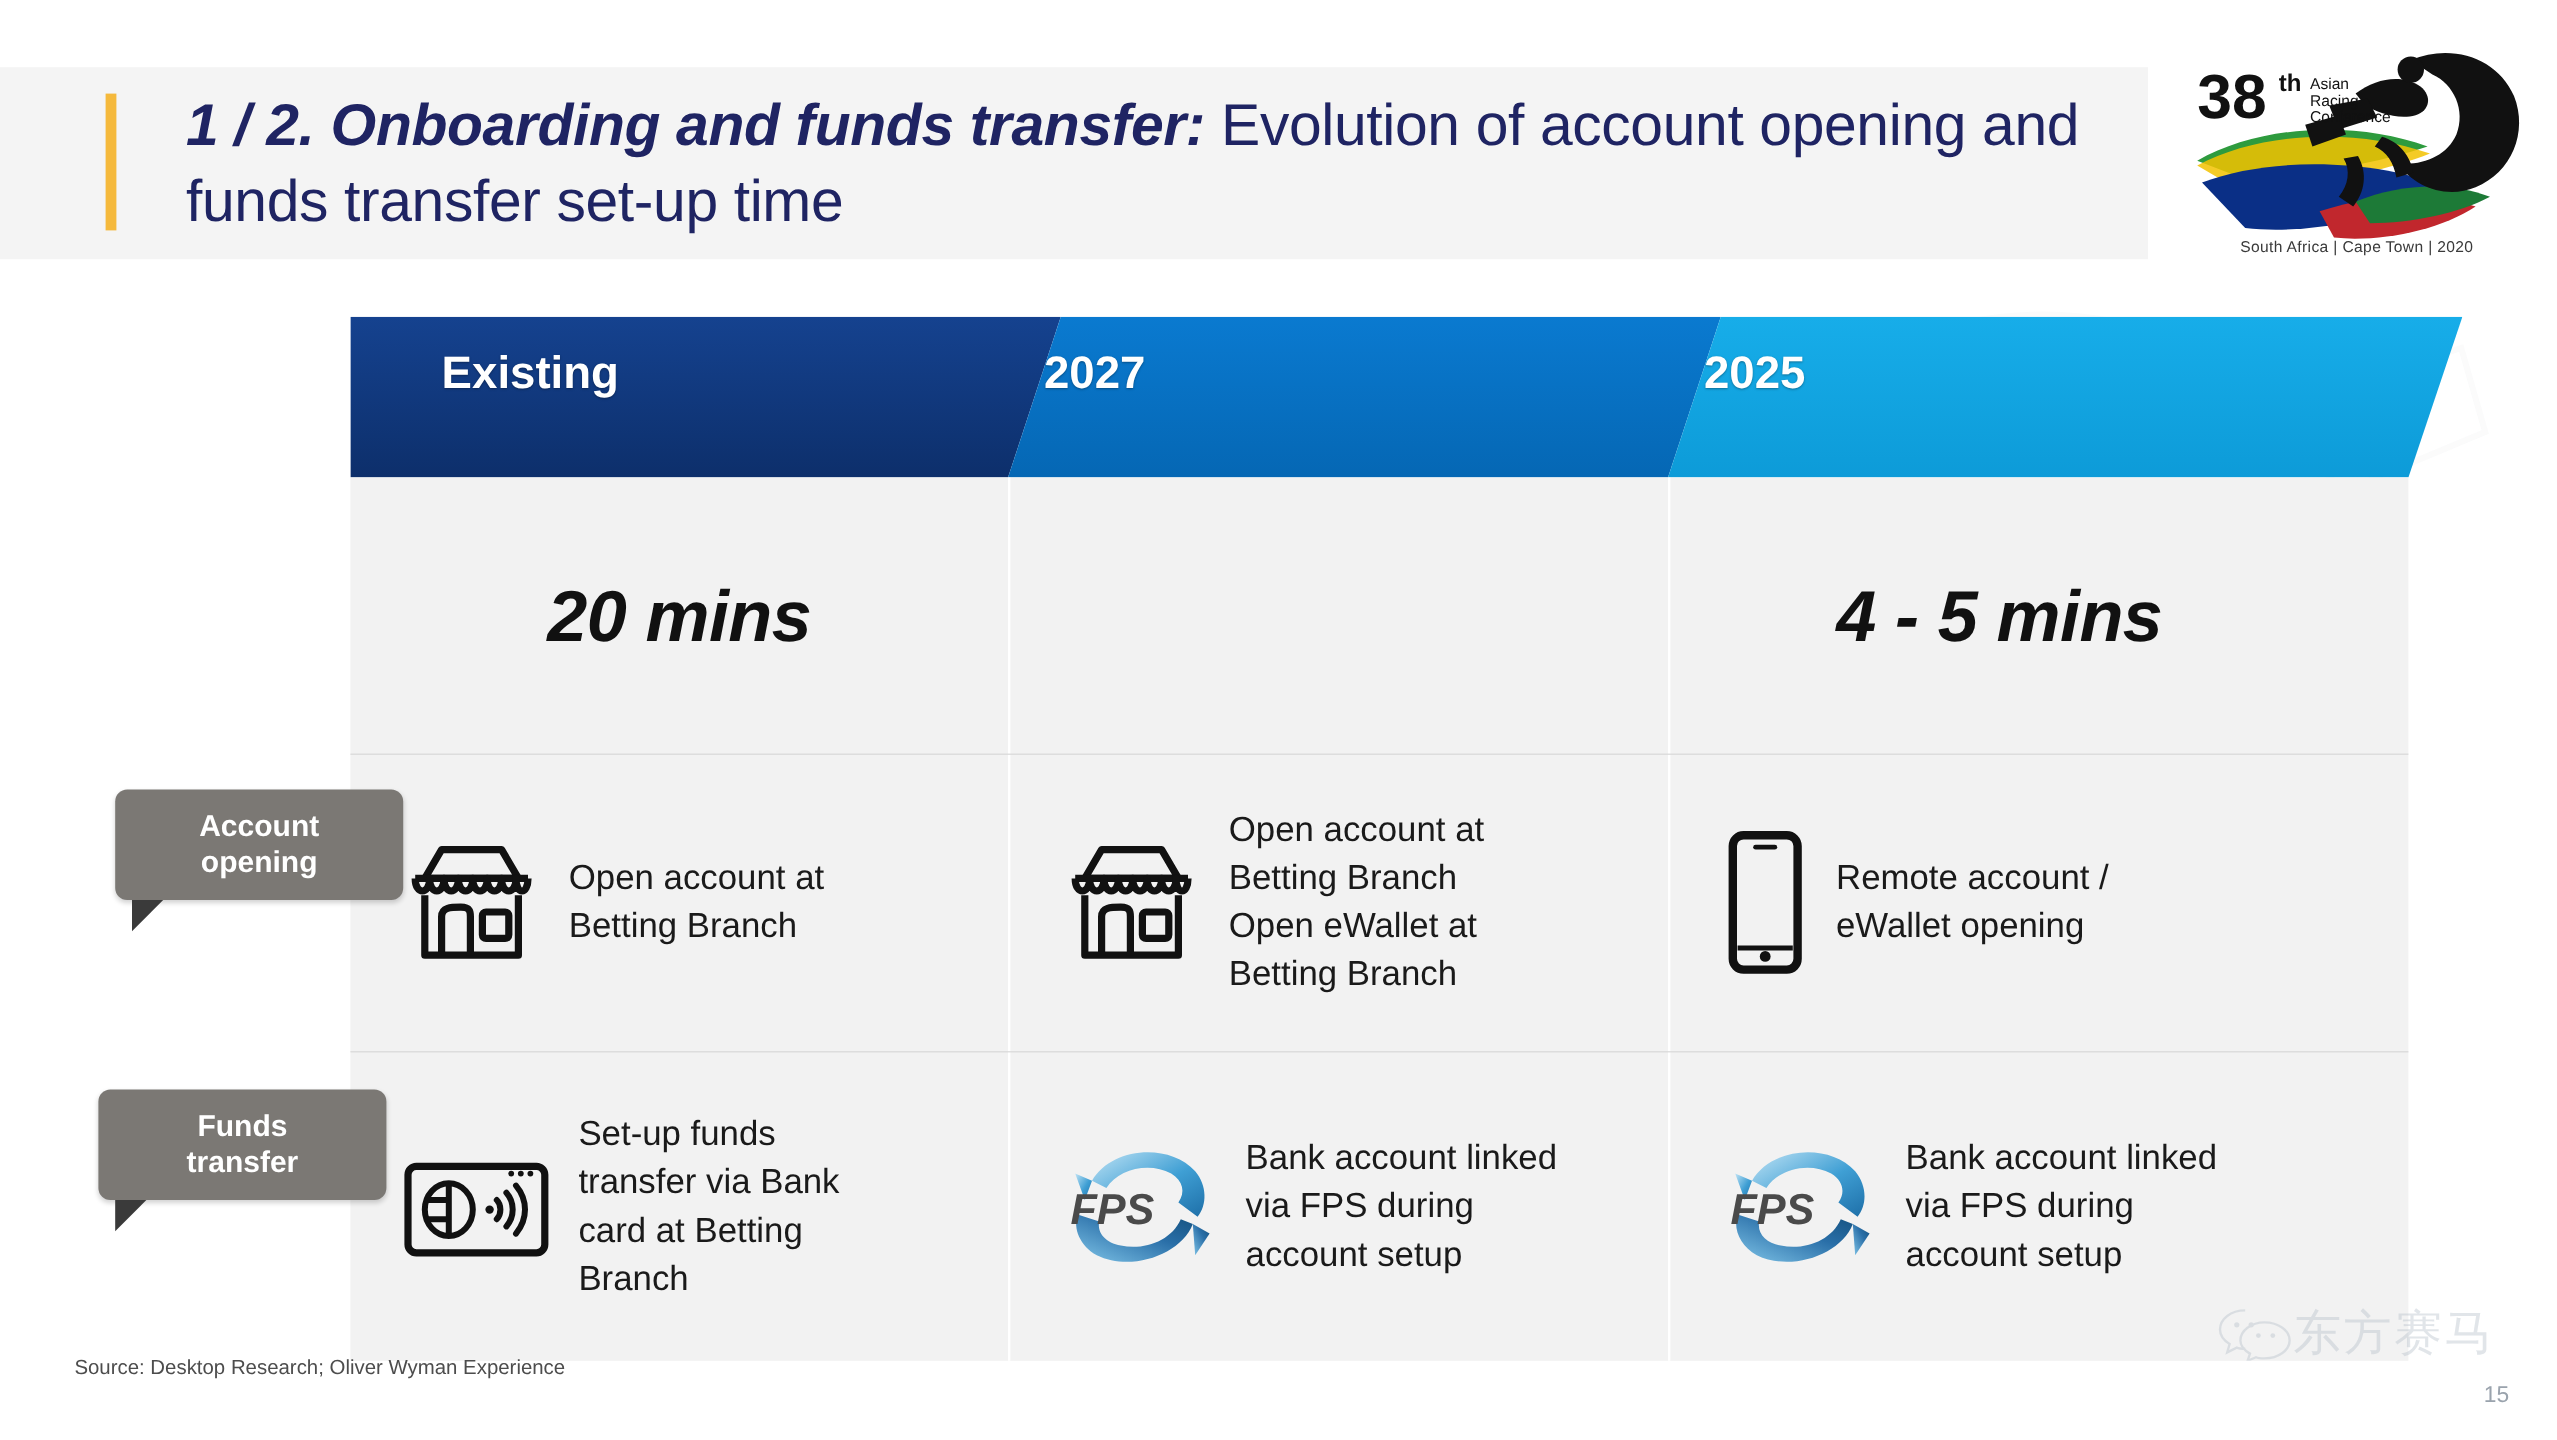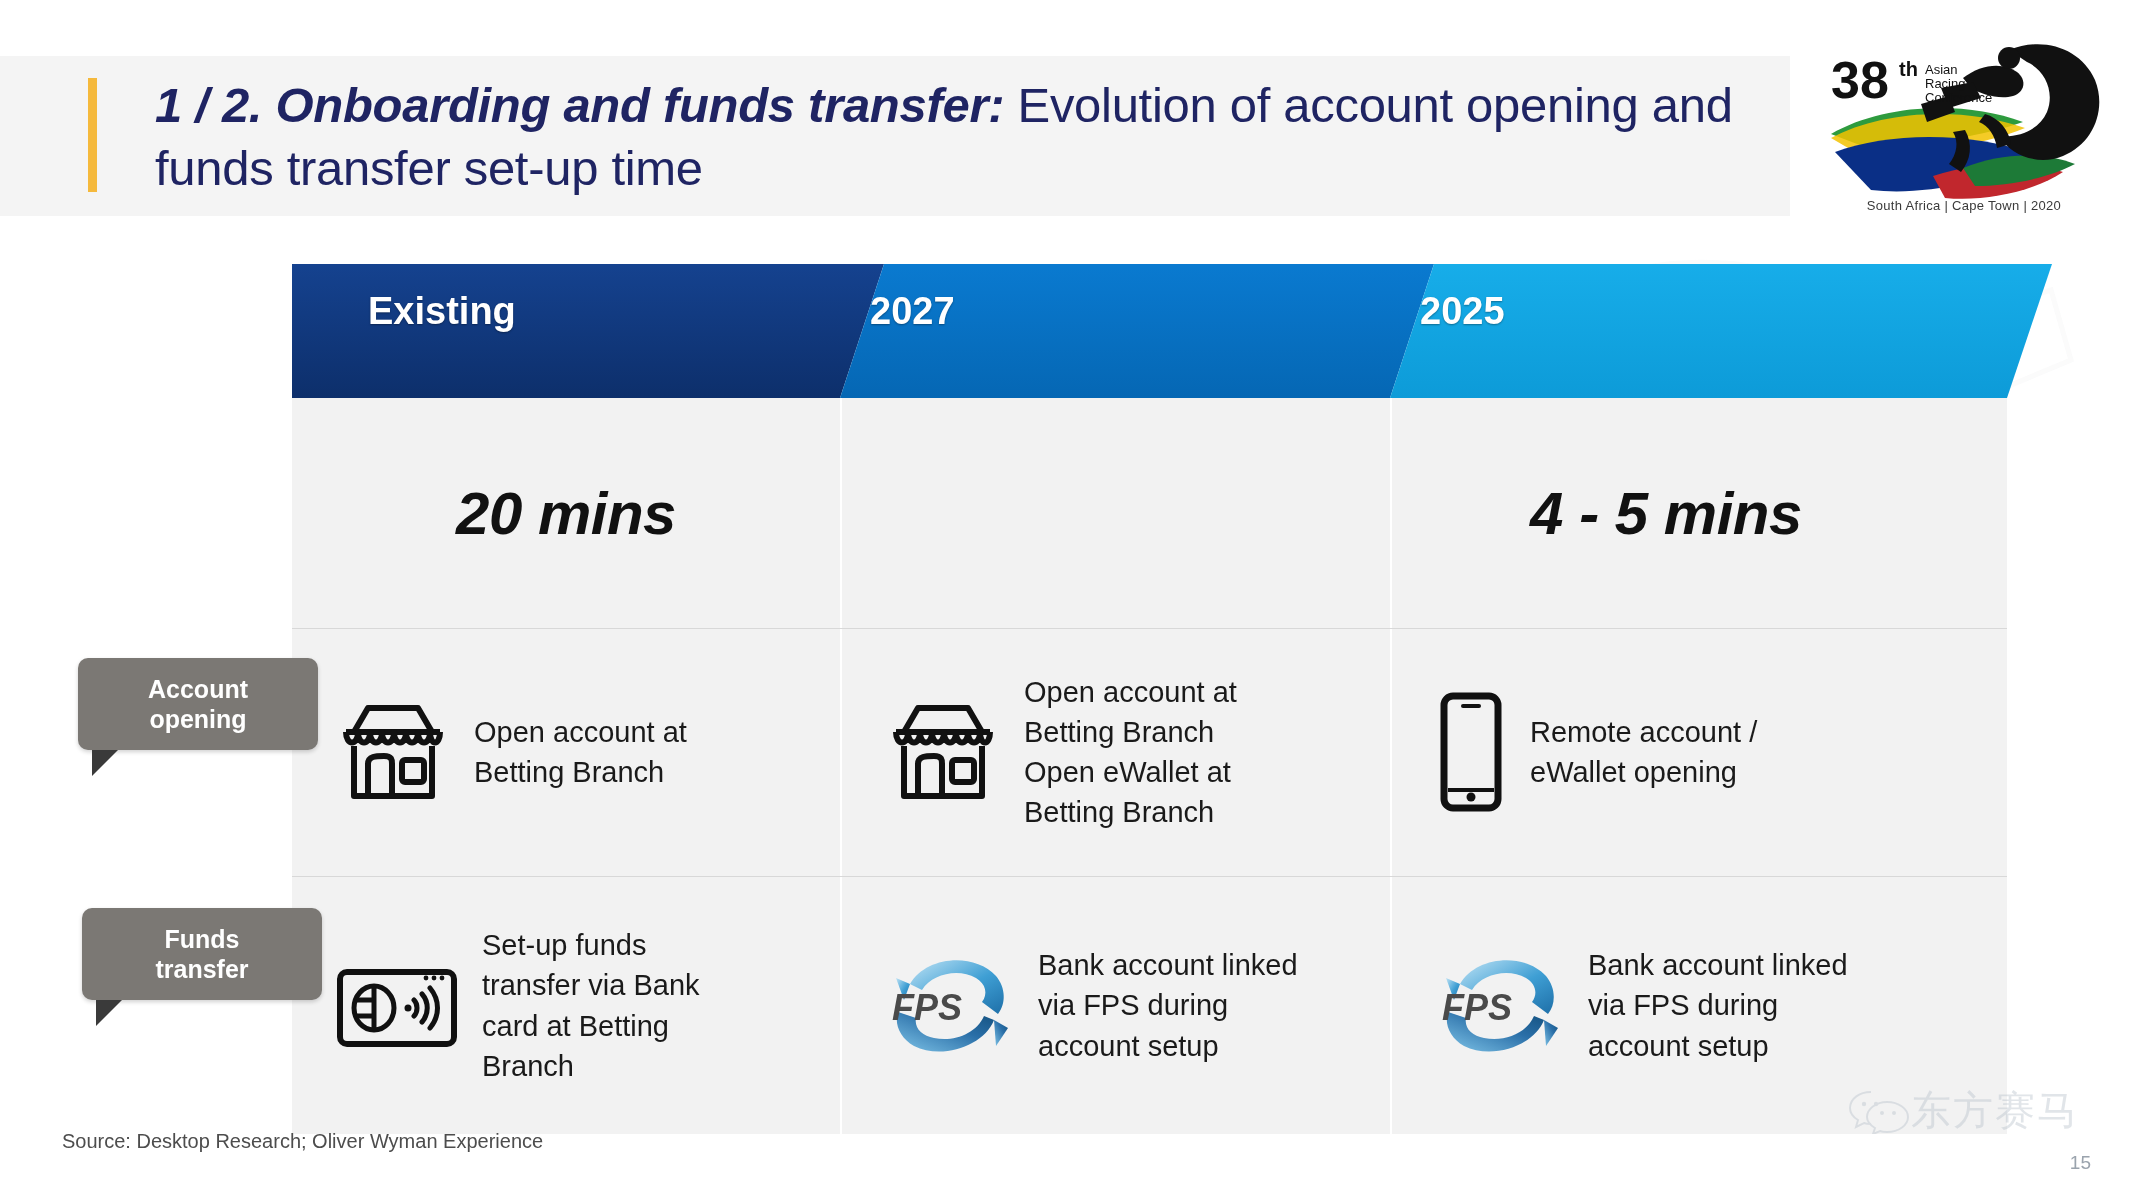--- a/index.html
+++ b/index.html
@@ -108,26 +108,26 @@
     line-height:1.2;display:flex;align-items:center;justify-content:center;
     text-align:center;white-space:pre-line;
     box-shadow:0 2px 4px rgba(0,0,0,.18);
   }
   .row-tag:after{
     content:"";position:absolute;left:14px;bottom:-26px;
     border-left:0 solid transparent;
     border-top:26px solid #3a3a3a;
     border-right:26px solid transparent;
   }
-  #row-tag-0{left:78px;top:658px;}
+  #row-tag-0{left:96px;top:658px;}
   #row-tag-1{left:82px;top:908px;}
 
   
   #source-note{
-    position:absolute;left:62px;top:1130px;font-size:20px;color:#4d4d4d;
+    position:absolute;left:62px;top:1130px;font-size:17px;color:#4d4d4d;
   }
   #page-number{
     position:absolute;right:40px;top:1152px;font-size:19px;color:#9aa3ad;
   }
   #wechat-watermark{
     position:absolute;right:52px;top:1082px;height:56px;
     display:flex;align-items:center;gap:0;opacity:.42;
   }
   #wechat-text{
     font-size:40px;color:#b9c2cc;font-family:"DejaVu Sans",sans-serif;

